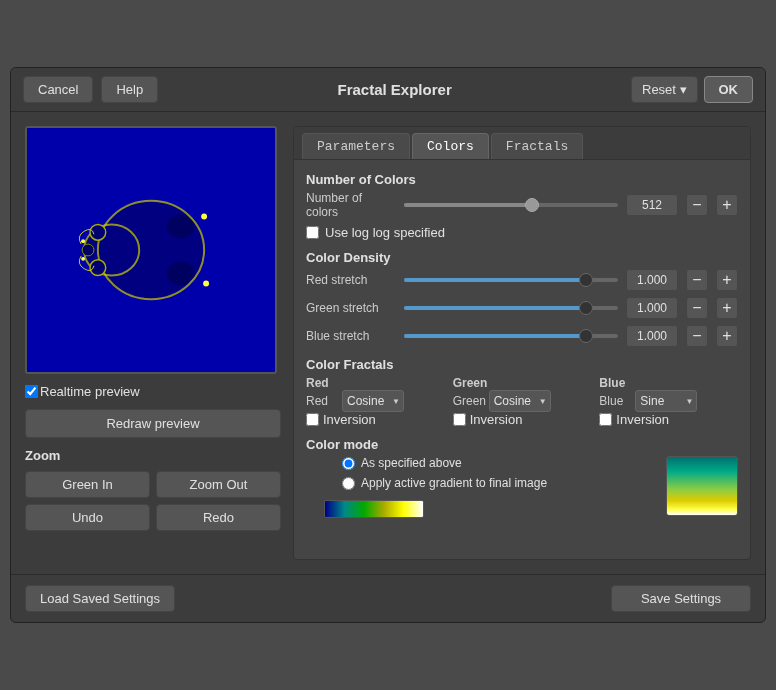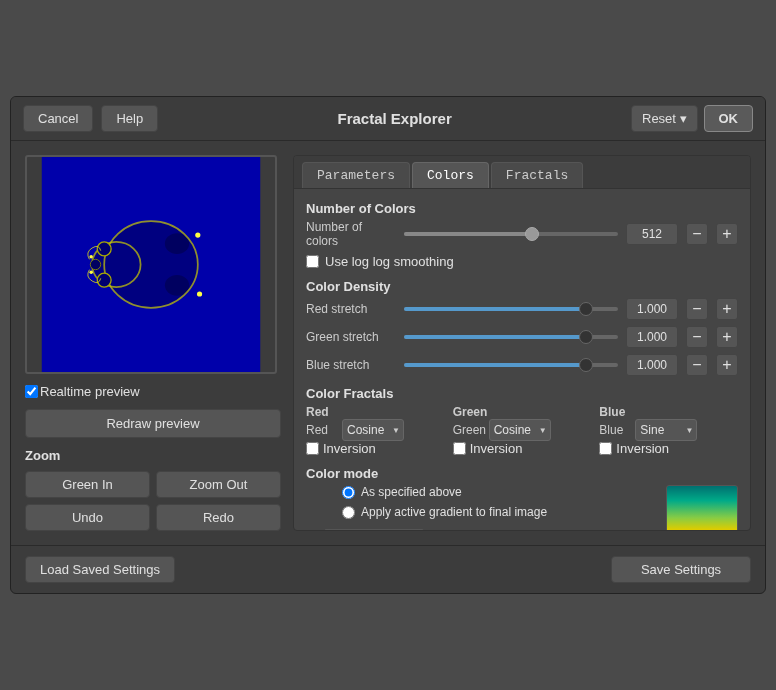--- a/index.html
+++ b/index.html
@@ -12,21 +12,21 @@
       height: 690px;
       display: flex;
       align-items: center;
       justify-content: center;
     }
     .dialog {
       background: #3c3c3c;
       border: 1px solid #222;
       border-radius: 6px;
       width: 756px;
-      height: 498px;
+      height: 556px;
       display: flex;
       flex-direction: column;
       overflow: hidden;
     }
     
     .titlebar {
       background: #3c3c3c;
       padding: 8px 12px;
       display: flex;
       align-items: center;
@@ -422,21 +422,21 @@
             <div class="slider-track" style="position:relative;">
               <div class="slider-fill" style="width:60%"></div>
               <div class="slider-thumb" style="left:calc(60% - 7px)"></div>
             </div>
             <input class="value-box" type="text" value="512" style="">
             <button class="minus-btn">−</button>
             <button class="plus-btn">+</button>
           </div>
           <div class="smoothing-row" style="margin-top:6px;">
             <input type="checkbox" style="">
-            <span>Use log log smoothing</span>
+            <span>Use log log specified</span>
           </div>
         </div>
 
         <div>
           <div class="section-title">Color Density</div>
 
           <div class="slider-row" style="margin-bottom:6px;">
             <span class="slider-label">Red stretch</span>
             <div class="slider-track">
               <div class="slider-fill slider-fill-blue" style="width:85%"></div>

